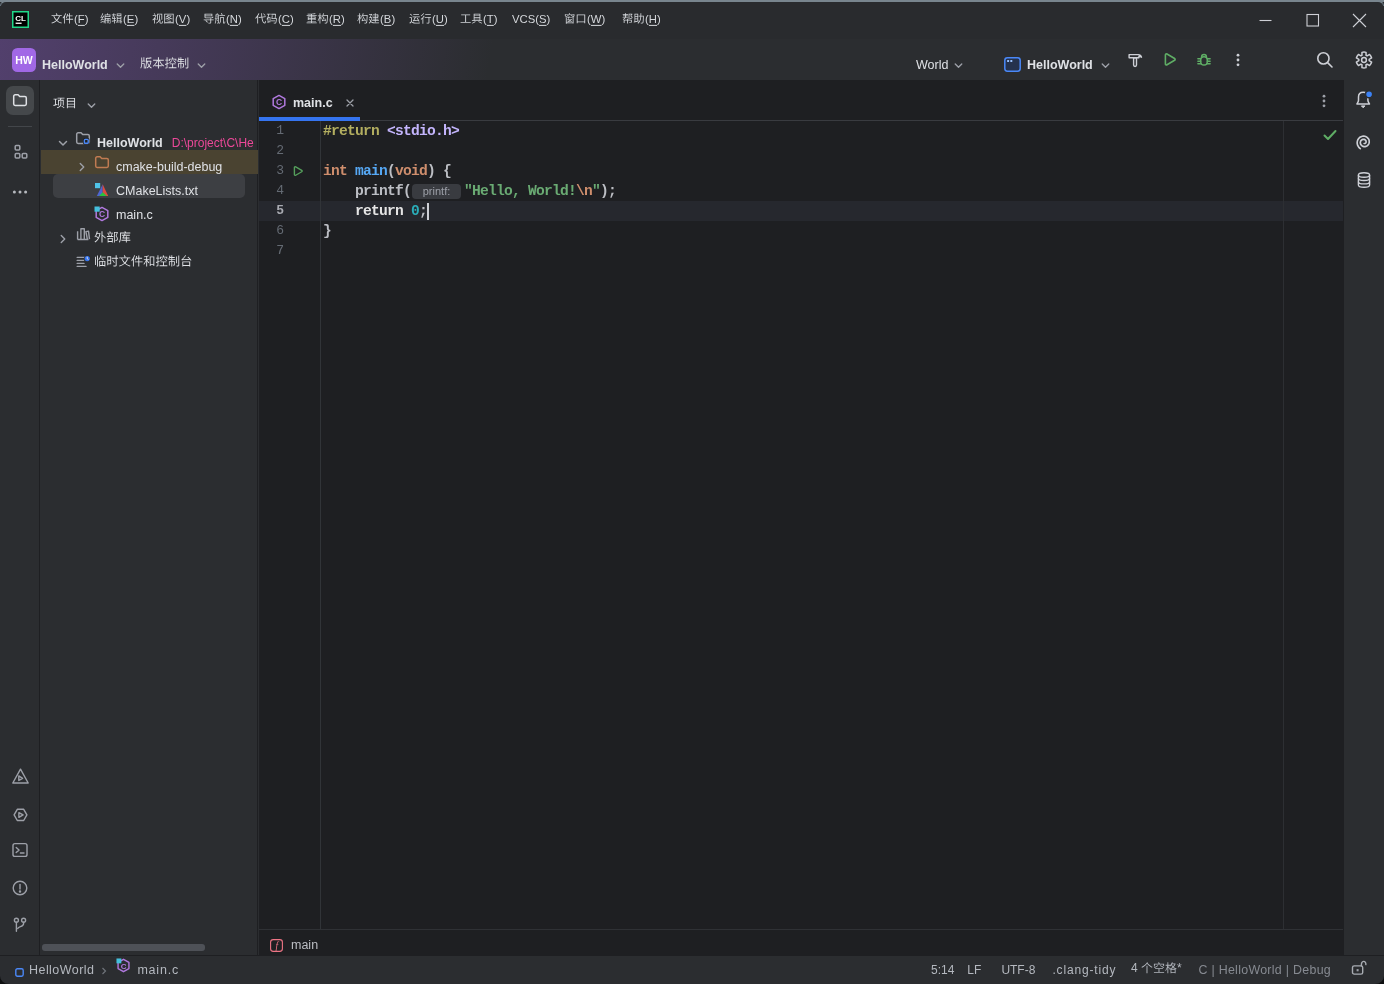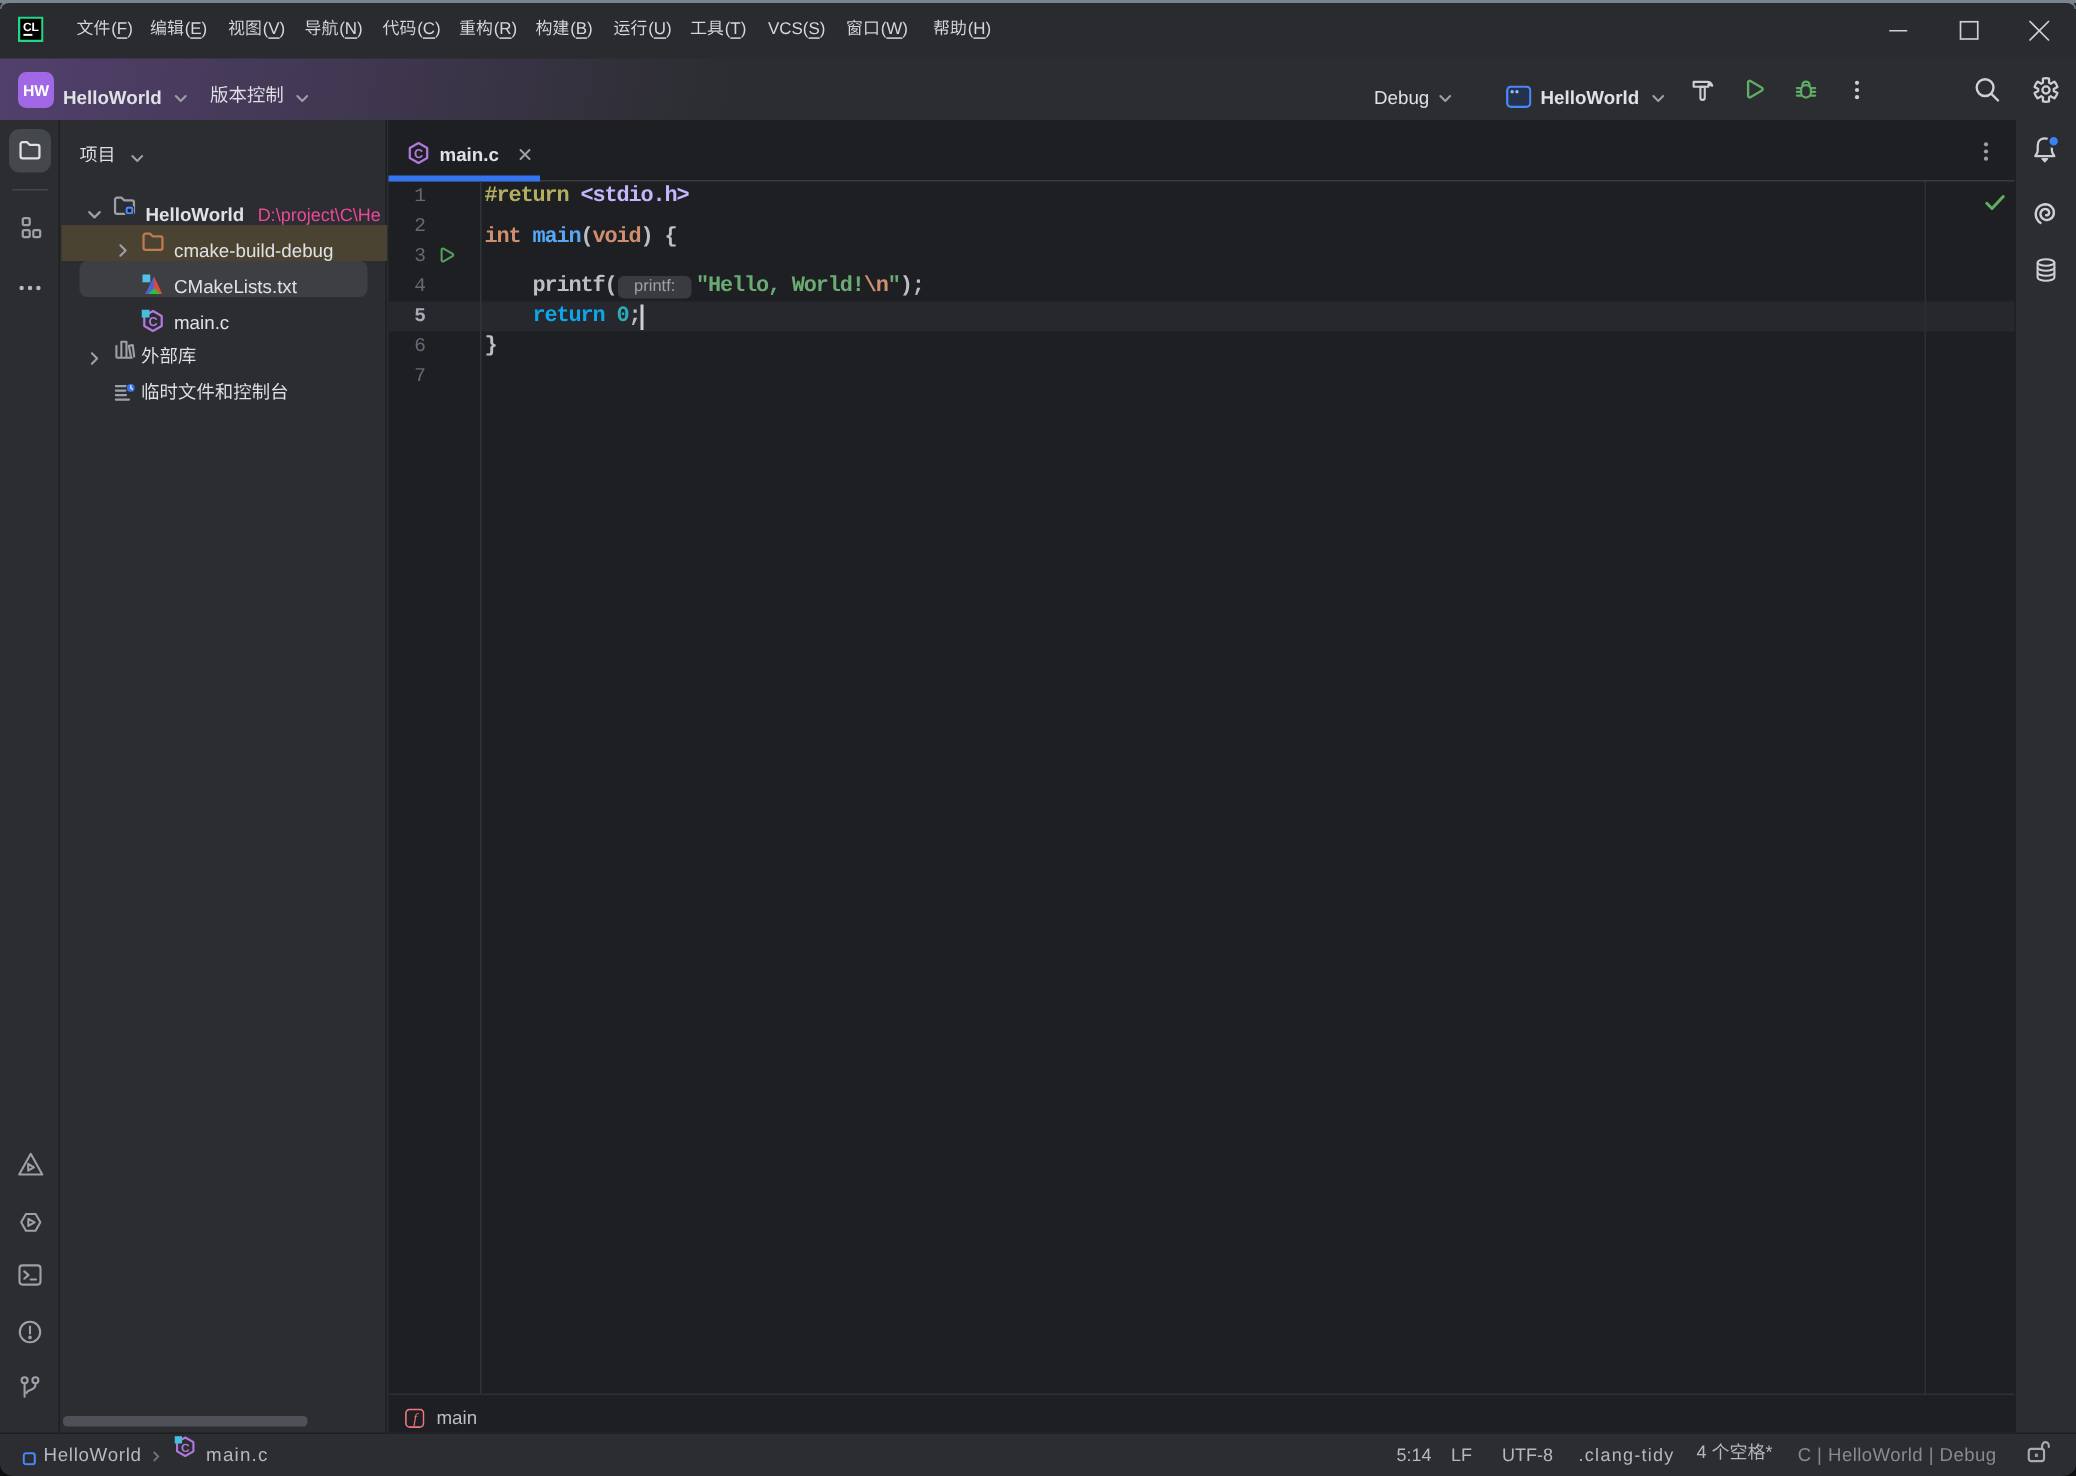--- a/index.html
+++ b/index.html
@@ -143,21 +143,21 @@
       <path transform="translate(0.0 10.6) scale(0.01230 -0.01230)" d="M105 820V422C105 271 96 91 30 -37C47 -47 72 -69 84 -83C143 20 164 151 171 283H309V-79H378V351H173L174 423V496H439V563H351V842H282V563H174V820ZM852 479C830 365 792 268 743 188C694 272 659 371 636 479ZM483 772V427C483 278 474 90 397 -43C415 -52 444 -72 457 -85C543 58 555 259 555 427V479H576C602 345 642 226 700 128C646 61 583 11 514 -21C530 -35 549 -64 559 -82C627 -47 689 2 742 65C789 3 845 -46 912 -82C923 -63 946 -36 963 -22C893 11 834 60 786 123C857 228 908 365 932 539L887 551L875 548H555V712C692 723 841 742 948 768L901 832C800 806 630 784 483 772Z"></path>
       <path transform="translate(12.3 10.6) scale(0.01230 -0.01230)" d="M460 839V629H65V553H367C294 383 170 221 37 140C55 125 80 98 92 79C237 178 366 357 444 553H460V183H226V107H460V-80H539V107H772V183H539V553H553C629 357 758 177 906 81C920 102 946 131 965 146C826 226 700 384 628 553H937V629H539V839Z"></path>
       <path transform="translate(24.6 10.6) scale(0.01230 -0.01230)" d="M695 553C758 496 843 415 884 369L933 418C889 463 804 540 741 594ZM560 593C513 527 440 460 370 415C384 402 408 372 417 358C489 410 572 491 626 569ZM164 841V646H43V575H164V336C114 319 68 305 32 294L49 219L164 261V16C164 2 159 -2 147 -2C135 -3 96 -3 53 -2C63 -22 72 -53 74 -71C137 -72 177 -69 200 -58C225 -46 234 -25 234 16V286L342 325L330 394L234 360V575H338V646H234V841ZM332 20V-47H964V20H689V271H893V338H413V271H613V20ZM588 823C602 792 619 752 631 719H367V544H435V653H882V554H954V719H712C700 754 678 802 658 841Z"></path>
       <path transform="translate(36.9 10.6) scale(0.01230 -0.01230)" d="M676 748V194H747V748ZM854 830V23C854 7 849 2 834 2C815 1 759 1 700 3C710 -20 721 -55 725 -76C800 -76 855 -74 885 -62C916 -48 928 -26 928 24V830ZM142 816C121 719 87 619 41 552C60 545 93 532 108 524C125 553 142 588 158 627H289V522H45V453H289V351H91V2H159V283H289V-79H361V283H500V78C500 67 497 64 486 64C475 63 442 63 400 65C409 46 418 19 421 -1C476 -1 515 0 538 11C563 23 569 42 569 76V351H361V453H604V522H361V627H565V696H361V836H289V696H183C194 730 204 766 212 802Z"></path>
     </svg>
     <svg width="13" height="13" viewBox="0 0 16 16" fill="none" stroke="#9da0a8" stroke-width="1.7" stroke-linecap="round" stroke-linejoin="round">
       <path d="M4 6.2 8 10.2 12 6.2"></path>
     </svg>
   </div>
 <div class="abs row" style="left:916px;top:48px;height:24px;gap:4px">
-    <span style="color:#dfe1e5;font-size:12.5px">Debug</span>
+    <span style="color:#dfe1e5;font-size:12.5px">World</span>
     <svg width="13" height="13" viewBox="0 0 16 16" fill="none" stroke="#9da0a8" stroke-width="1.7" stroke-linecap="round" stroke-linejoin="round">
       <path d="M4 6.2 8 10.2 12 6.2"></path>
     </svg>
   </div>
 <div class="abs row" style="left:1004px;top:48px;height:24px;gap:6px">
     <svg width="17" height="15" viewBox="0 0 17 15">
       <rect x="0.8" y="0.8" width="15.4" height="13.4" rx="2.6" fill="#25324d" stroke="#4a88f7" stroke-width="1.5"></rect>
       <rect x="3.1" y="3.1" width="2" height="2" rx="0.5" fill="#99c2ff"></rect>
       <rect x="6.3" y="3.1" width="2" height="2" rx="0.5" fill="#99c2ff"></rect>
     </svg>
@@ -352,24 +352,24 @@
 <div class="lnum" style="left:254px;top:141px;">2</div>
 <div class="lnum" style="left:254px;top:161px;">3</div>
 <div class="lnum" style="left:254px;top:181px;">4</div>
 <div class="lnum" style="left:254px;top:201px;color:#a9abb2;font-weight:bold">5</div>
 <div class="lnum" style="left:254px;top:221px;">6</div>
 <div class="lnum" style="left:254px;top:241px;">7</div>
 <div class="abs" style="left:291px;top:164px"><svg width="13" height="13" viewBox="0 0 16 16" fill="none" stroke="#55a05c" stroke-width="1.7" stroke-linejoin="round">
       <path d="M4.2 3.1c0-.8.9-1.3 1.6-.9l7.4 4.3c.7.4.7 1.4 0 1.8l-7.4 4.3c-.7.4-1.6-.1-1.6-.9Z"></path>
     </svg></div>
 <div class="codeline" style="top:121px"><span style="color:#b3ae60">#return</span><span style="color:#bcbec4"> </span><span style="color:#c4b5fd">&lt;stdio.h&gt;</span></div>
-<div class="codeline" style="top:148px"><span style="color:#cf8e6d">int</span><span style="color:#bcbec4"> </span><span style="color:#56a8f5">main</span><span style="color:#bcbec4">(</span><span style="color:#cf8e6d">void</span><span style="color:#bcbec4">) {</span></div>
+<div class="codeline" style="top:161px"><span style="color:#cf8e6d">int</span><span style="color:#bcbec4"> </span><span style="color:#56a8f5">main</span><span style="color:#bcbec4">(</span><span style="color:#cf8e6d">void</span><span style="color:#bcbec4">) {</span></div>
 <div class="codeline" style="top:181px"><span style="color:#bcbec4">    printf(</span><span style="display:inline-block;width:53px"></span><span style="color:#6aab73">"Hello, World!</span><span style="color:#cf8e6d">\n</span><span style="color:#6aab73">"</span><span style="color:#bcbec4">);</span></div>
 <div class="abs" style="left:412px;top:184px;width:49px;height:15px;background:#393b40;border-radius:4px;color:#9da0a8;font-size:11px;line-height:15px;text-align:center">printf:</div>
-<div class="codeline" style="top:201px"><span style="color:#0ea5e9">    return</span><span style="color:#bcbec4"> </span><span style="color:#2aacb8">0</span><span style="color:#bcbec4">;</span></div>
+<div class="codeline" style="top:201px"><span style="color:#e5e5e5">    return</span><span style="color:#bcbec4"> </span><span style="color:#2aacb8">0</span><span style="color:#bcbec4">;</span></div>
 <div class="codeline" style="top:221px"><span style="color:#bcbec4">}</span></div>
 <div class="abs" style="left:427px;top:203px;width:1.6px;height:17px;background:#ced0d6"></div>
 <svg class="abs" style="left:1322px;top:128px" width="16" height="14" viewBox="0 0 16 14" fill="none" stroke="#5fad65" stroke-width="2" stroke-linecap="round" stroke-linejoin="round">
     <path d="M2.5 7.5 6 11 13.5 3"></path>
   </svg>
 <div class="abs" style="left:259px;top:929px;width:1084px;height:1px;background:#2f3135"></div>
 <div class="abs row" style="left:270px;top:938px;height:14px;gap:8px">
     <svg width="13" height="13" viewBox="0 0 13 13">
       <rect x="0.6" y="0.6" width="11.8" height="11.8" rx="2.6" fill="none" stroke="#ee7585" stroke-width="1.1"></rect>
       <text x="6.8" y="9.8" text-anchor="middle" font-family="Liberation Serif" font-size="9.5px" font-style="italic" fill="#ee7585">f</text>

